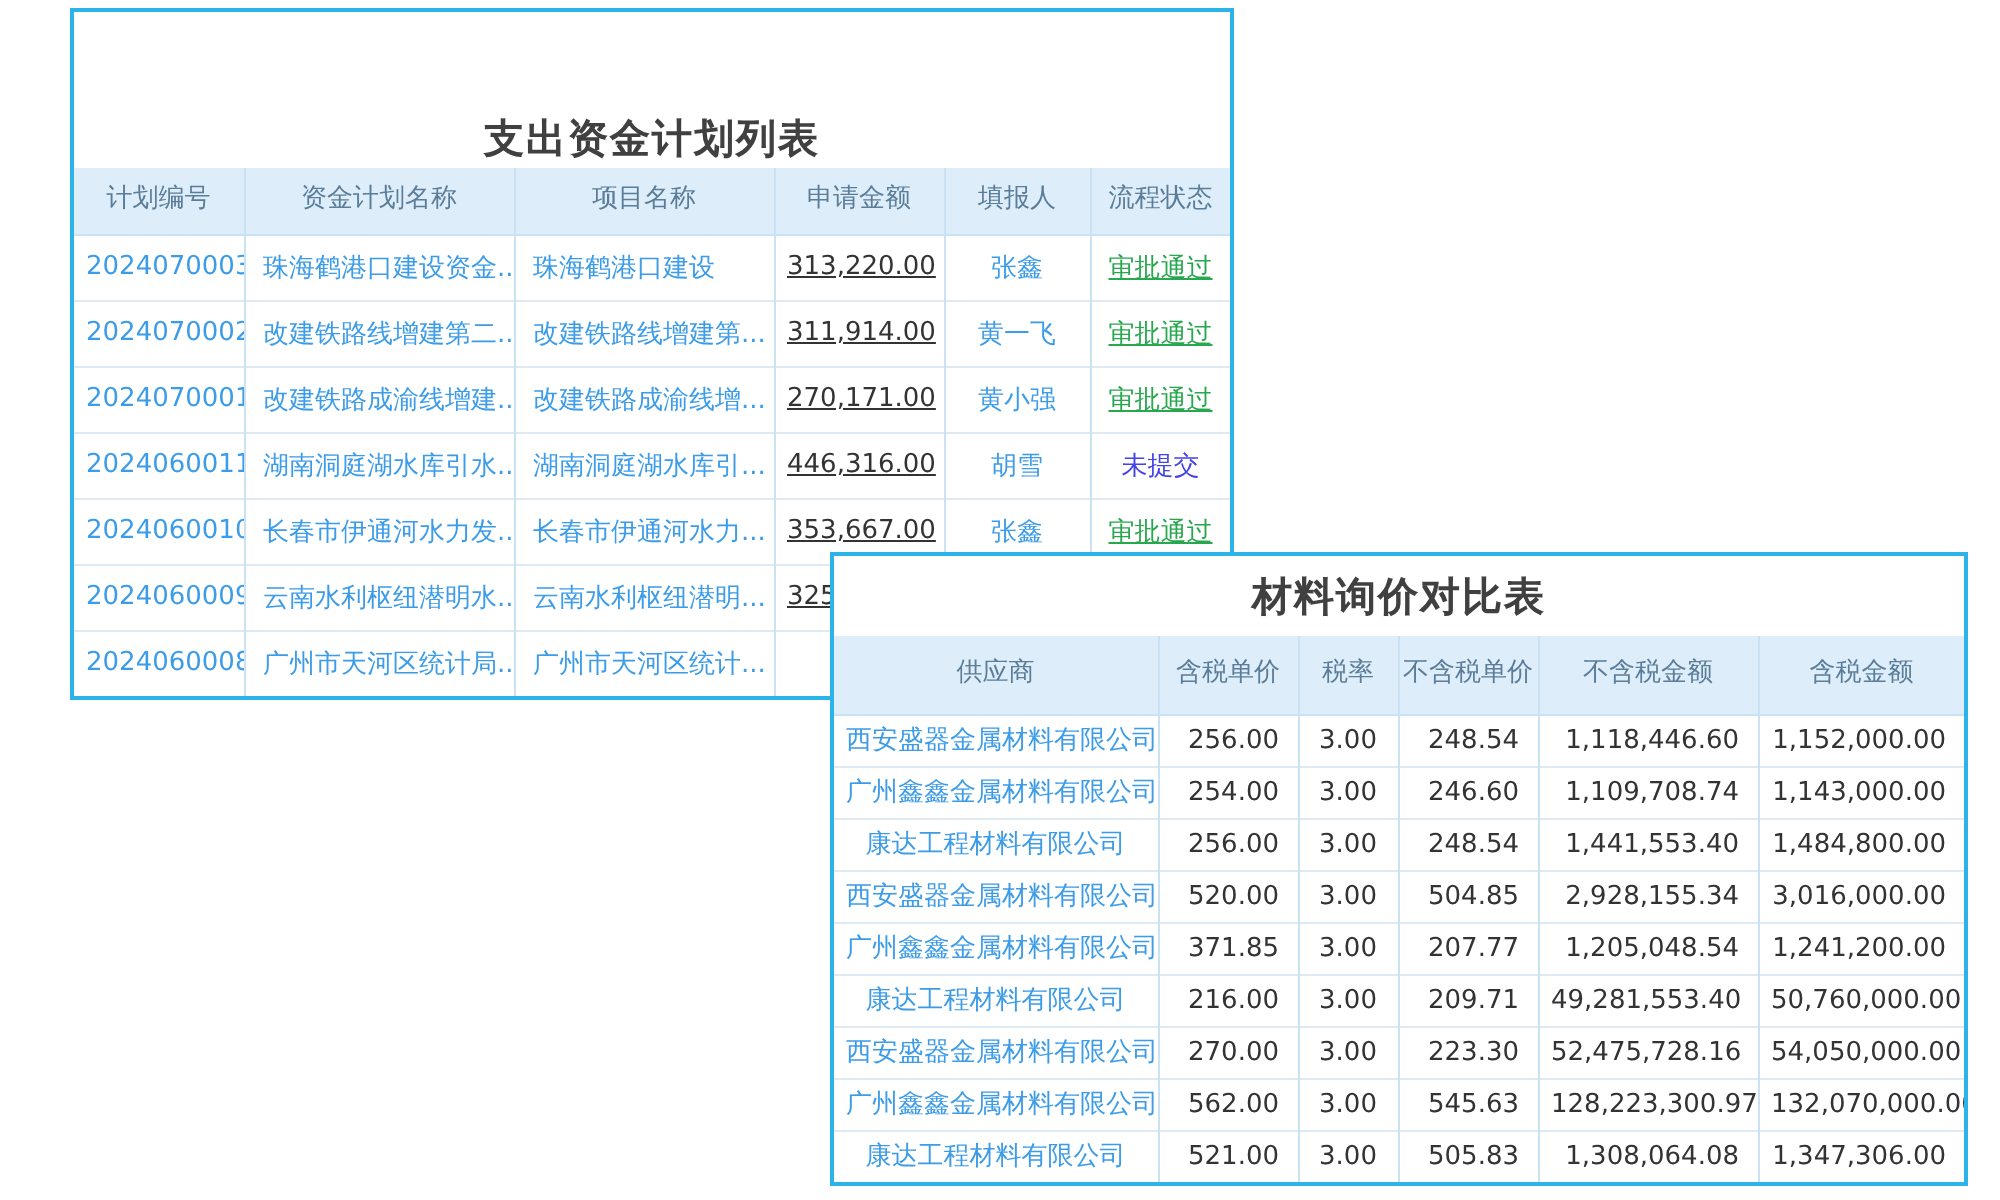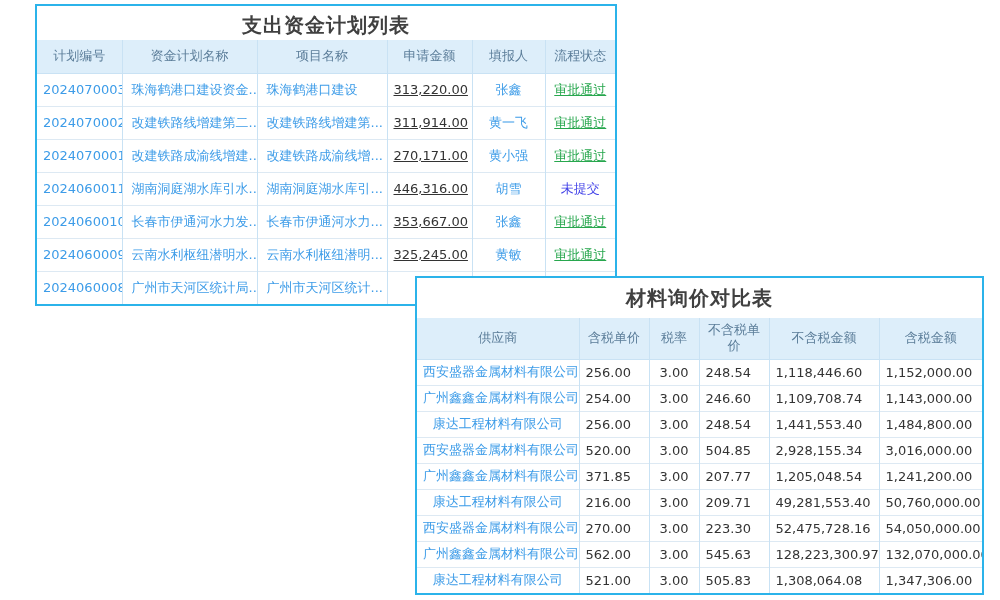--- a/index.html
+++ b/index.html
@@ -13,40 +13,40 @@
     position:relative;background:#ffffff;overflow:hidden;
     font-family:"DejaVu Sans","Liberation Sans",sans-serif;color:var(--text);
   }
   .panel{position:absolute;background:#ffffff;border:2px solid var(--accent);}
   #panel-expense{left:35px;top:4px;width:582px;z-index:1;}
   #panel-material{left:415px;top:276px;width:569px;z-index:2;}
   .panel-title{
     text-align:center;font-size:20px;font-weight:bold;color:var(--title);
     letter-spacing:1px;
   }
-  #panel-expense .panel-title{height:34px;line-height:38px;}
+  #panel-expense .panel-title{height:34px;line-height:38px;margin-top:44px;}
   #panel-material .panel-title{height:40px;line-height:40px;}
   table{width:100%;border-collapse:collapse;table-layout:fixed;font-size:13px;}
   th{
     background:var(--header-bg);color:var(--header-text);font-weight:normal;
     font-size:13px;text-align:center;vertical-align:middle;
-    padding:4px 6px;line-height:1.25;
+    padding:4px 0;line-height:1.25;
   }
   #panel-expense th{height:33px;}
   #panel-material th{height:39px;}
   td{vertical-align:middle;padding:2px 6px;overflow:hidden;white-space:nowrap;}
   #panel-expense td{height:33px;}
   #panel-material td{height:26px;}
   th + th, td + td{border-left:1px solid var(--vline);}
   tbody tr td{border-top:1px solid var(--hline);}
   thead th{border-bottom:1px solid var(--vline);}
   .al-c{text-align:center;}
   .al-l{text-align:left;padding-left:9px;}
   .al-r{text-align:right;padding-right:12px;text-decoration:underline;}
-  .al-rn{text-align:left;padding-right:9px;}
+  .al-rn{text-align:right;padding-right:9px;}
   .cell-link{color:var(--link);cursor:pointer;}
   .cell-person{color:var(--link);}
   .status-approved{color:var(--approved);text-decoration:underline;cursor:pointer;}
   .status-unsubmitted{color:var(--unsubmitted);margin-top:25px;}
 </style>
 </head>
 <body>
 
 <div class="panel" id="panel-expense">
   <div class="panel-title">支出资金计划列表</div>

